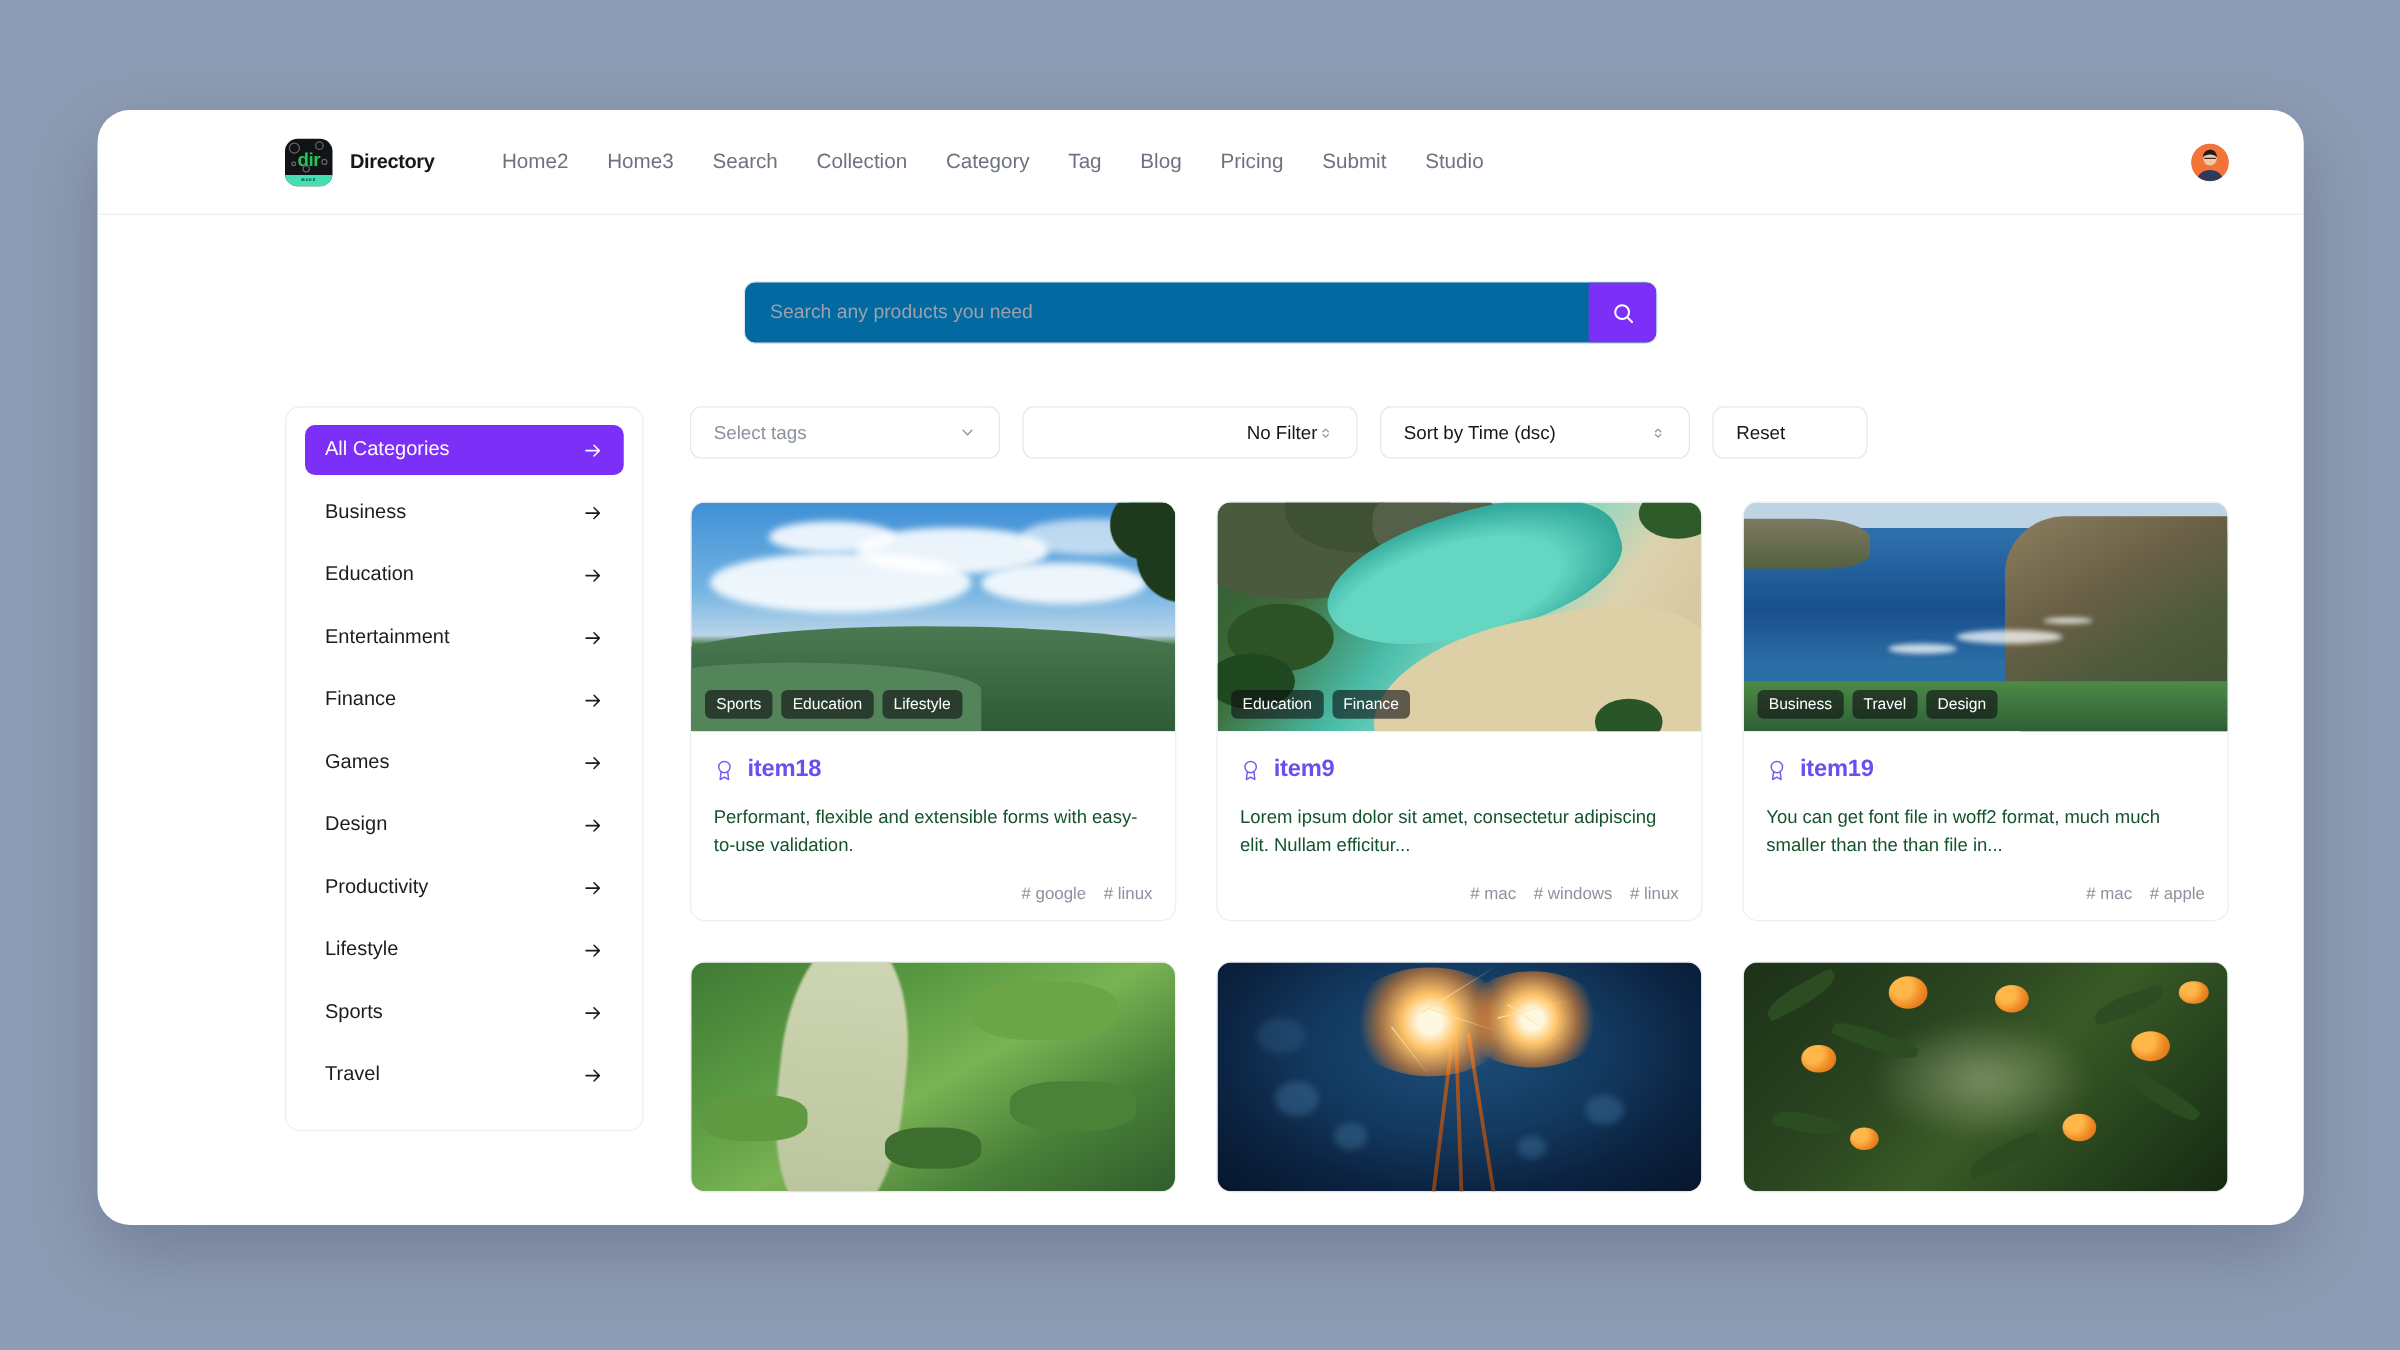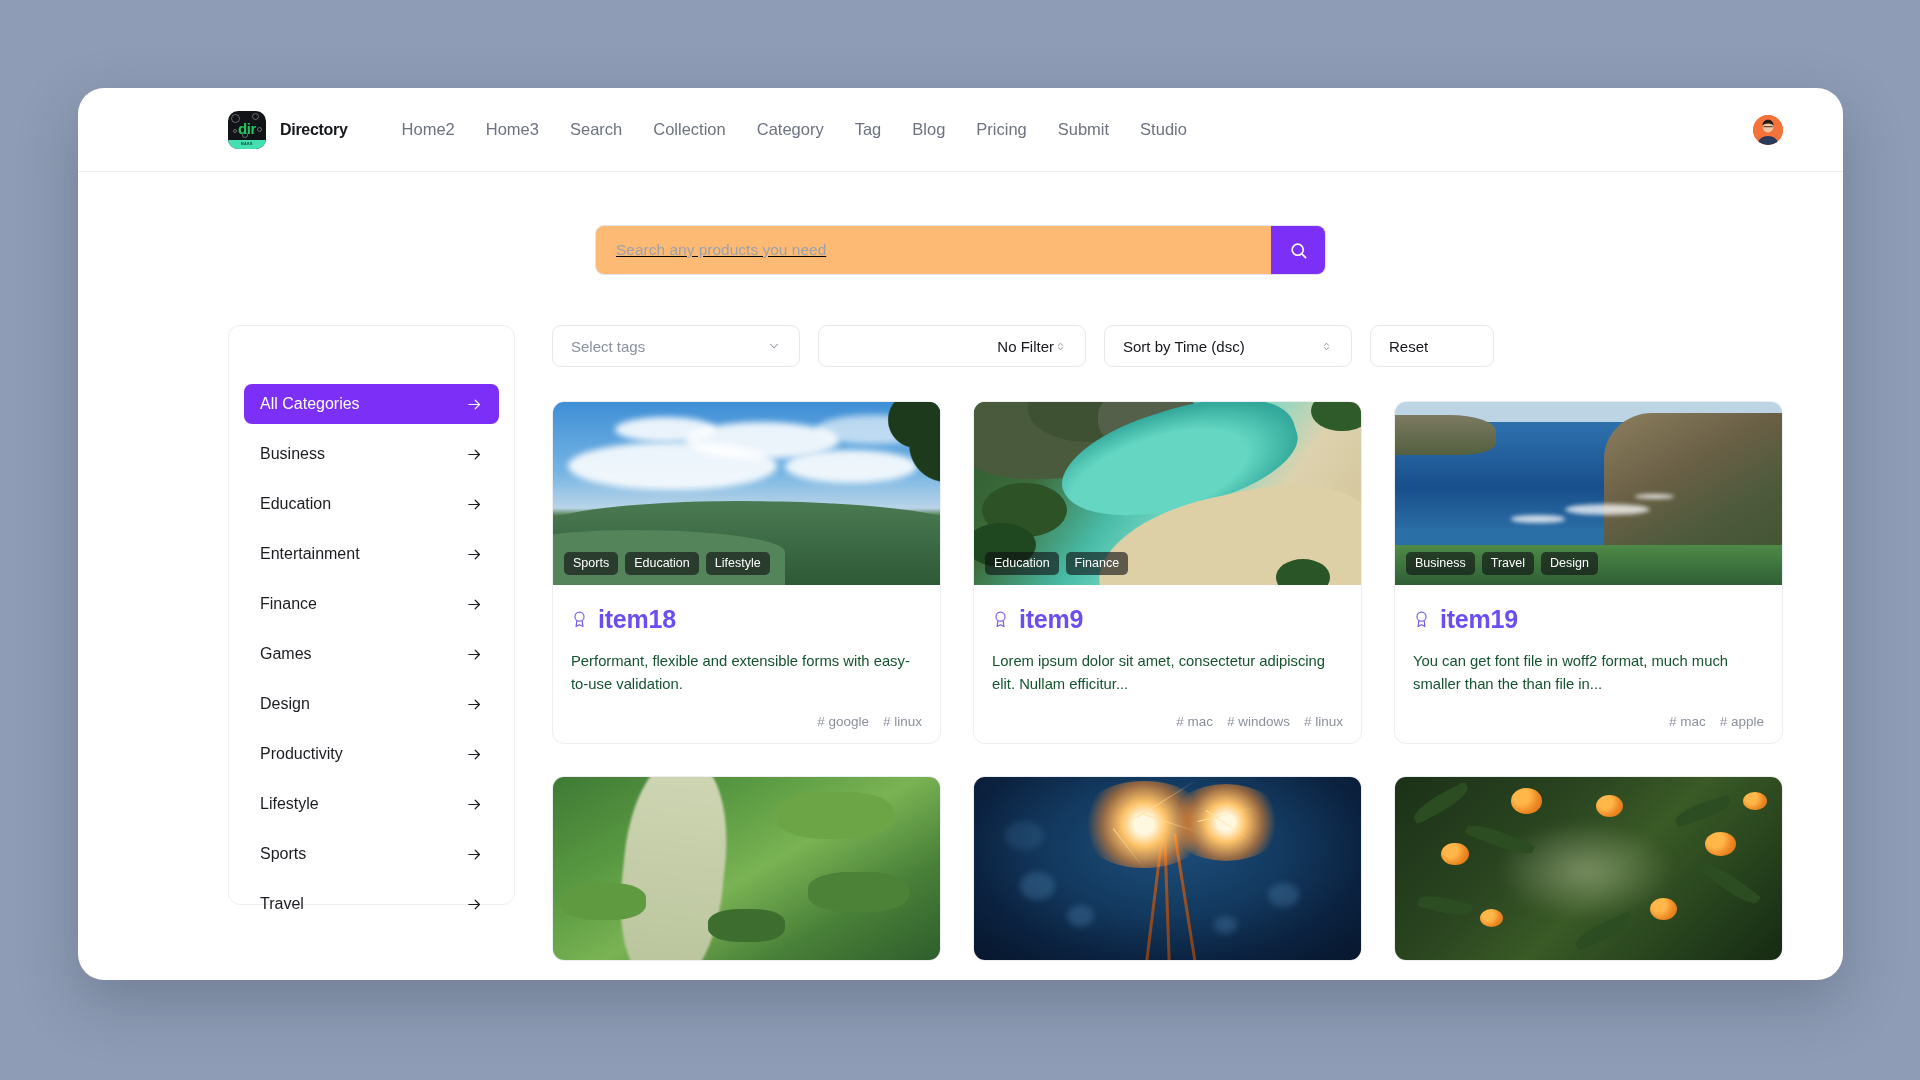--- a/index.html
+++ b/index.html
@@ -124,22 +124,21 @@
     justify-content: center;
     padding-top: 53px;
   }
   .searchbar {
     display: flex;
     width: 731px;
     height: 50px;
     border: 1px solid #e3e5ea;
     border-radius: 9px;
     overflow: hidden;
-    background: #fdba74;
-    text-decoration: underline;
+    background: #0369a1;
   }
   .search-input {
     flex: 1;
     border: 0;
     outline: none;
     padding: 0 20px;
     font-size: 15.5px;
     font-family: "Liberation Sans", sans-serif;
     color: #15171c;
     background: transparent;
@@ -181,21 +180,20 @@
     border-radius: 8px;
     cursor: pointer;
     margin-bottom: 10px;
     color: #1a1c21;
     font-size: 16px;
   }
   .cat-item:last-child { margin-bottom: 0; }
   .cat-item.active {
     background: #7b2ff7;
     color: #ffffff;
-    margin-top: 44px;
   }
   .cat-arrow { width: 17px; height: 17px; stroke: currentColor; fill: none; stroke-width: 1.7; flex: 0 0 auto; }
 
   
   .main { flex: 1; min-width: 0; }
 
   .filters {
     display: flex;
     gap: 18px;
     margin-bottom: 34px;
@@ -257,21 +255,21 @@
   }
   .card-body { padding: 20px 18px 14px 18px; }
   .card-title-row {
     display: flex;
     align-items: center;
     gap: 10px;
     margin-bottom: 16px;
   }
   .badge-icon { width: 17px; height: 19px; stroke: #7b5cf0; fill: none; stroke-width: 1.7; flex: 0 0 auto; }
   .card-title {
-    font-size: 25px;
+    font-size: 19px;
     font-weight: 700;
     color: #6b4df0;
     letter-spacing: -0.2px;
   }
   .card-desc {
     font-size: 14.8px;
     line-height: 1.55;
     color: #14532d;
     min-height: 46px;
     margin-top: 12px;

